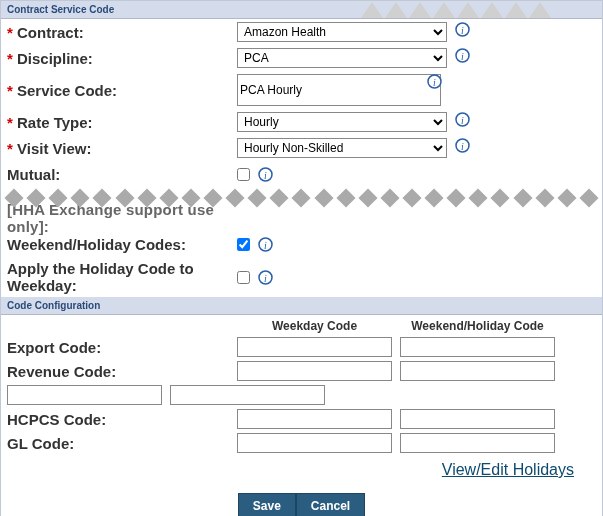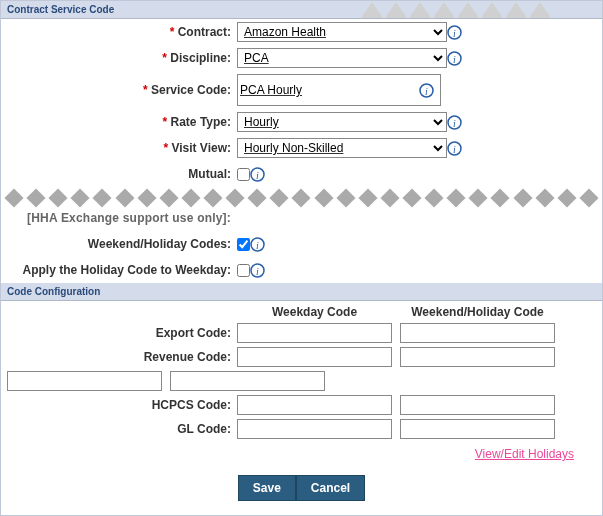--- a/index.html
+++ b/index.html
@@ -25,32 +25,30 @@
     border-bottom: 1px solid #b0b8c8;
   }
   .form-row {
     display: flex;
     align-items: center;
     padding: 3px 6px;
     min-height: 26px;
   }
   .form-label {
     width: 230px;
-    text-align: right;
+    text-align: left;
     font-weight: bold;
     color: #333;
     padding-right: 6px;
-    font-size: 12px;
+    font-size: 15px;
   }
   .req { color: #d00000; font-weight: bold; }
   .form-control-cell {
     display: flex;
-    align-items: center;
-    gap: 0;
-    text-decoration: underline;
+    gap: 8px;
   }
   select, input[type="text"] {
     font-family: Arial, Helvetica, sans-serif;
     font-size: 12px;
     padding: 1px 2px;
     border: 1px solid #888;
     height: 20px;
     background: #fff;
   }
   select { width: 210px; }
@@ -128,23 +126,23 @@
     font-size:12px;
     padding:1px 2px;
     background:#fff;
   }
   .link-row {
     display:flex;
     justify-content:flex-end;
     padding:6px 28px 4px 6px;
   }
   .link-row a {
-    color:#ec4899;
+    color:#0c4a6e;
     text-decoration:underline;
-    font-size:12px;
+    font-size:16px;
   }
   .button-row {
     display:flex;
     justify-content:center;
     gap:0;
     padding:10px 0 14px 0;
   }
   .btn {
     background:#2b5d80;
     color:#fff;

